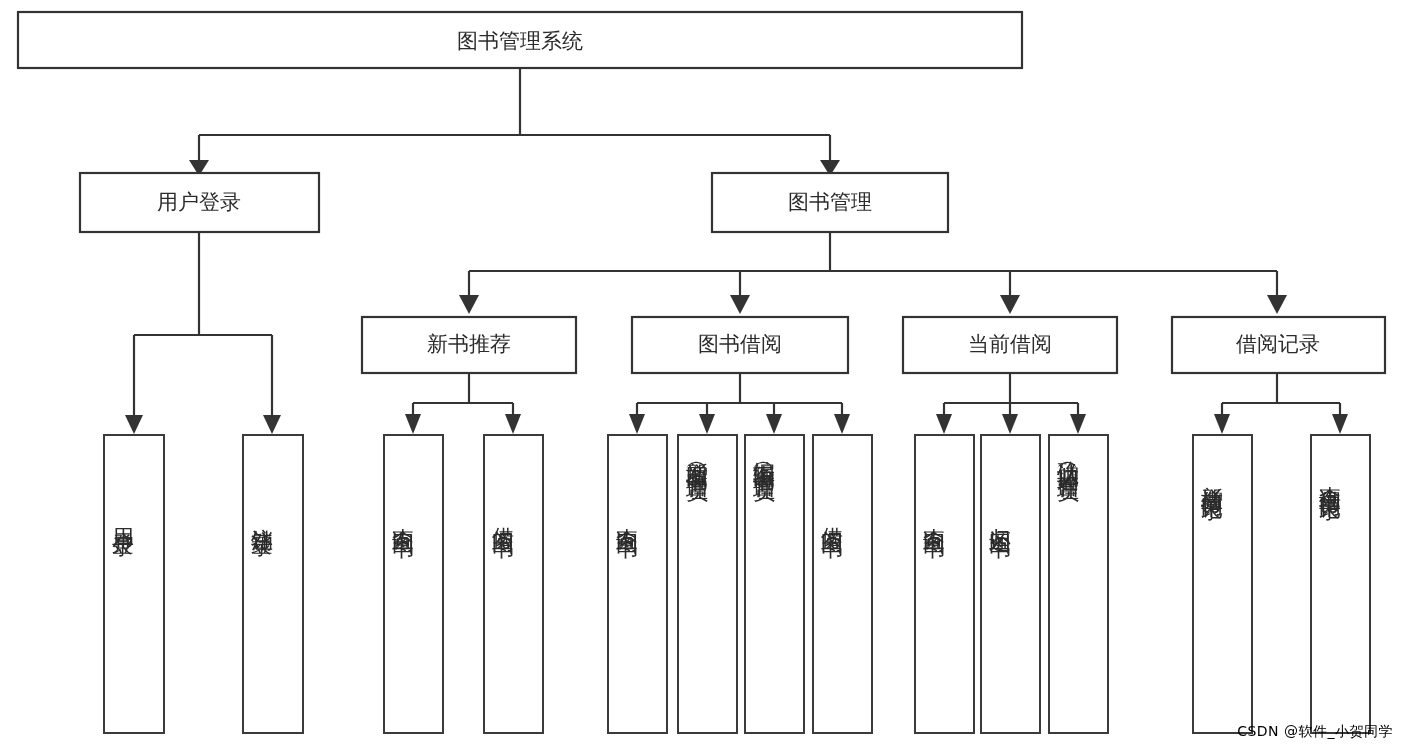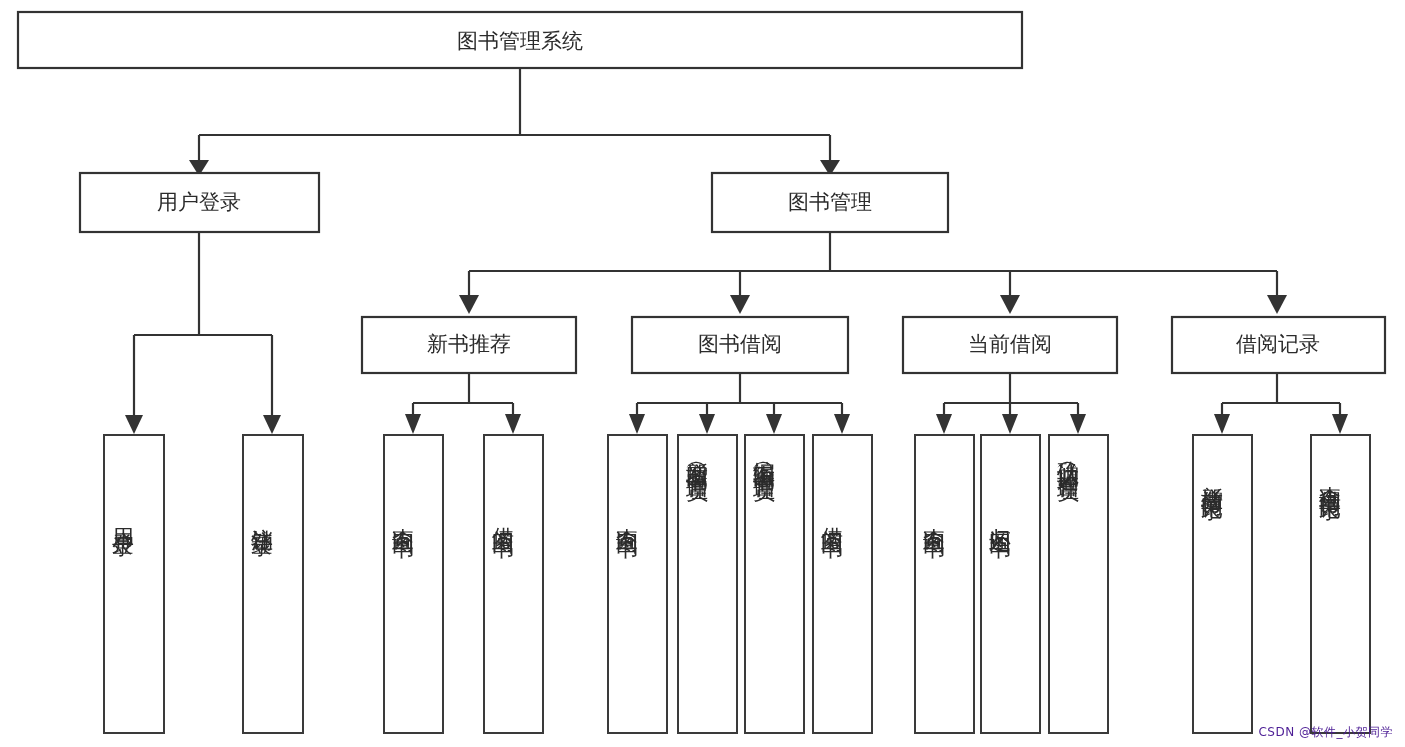--- a/index.html
+++ b/index.html
@@ -66,22 +66,22 @@
     letter-spacing: 3px;
     white-space: nowrap;
     pointer-events: none;
     text-align: start;
   }
   .watermark {
     position: absolute;
     right: 12px;
     bottom: 6px;
     font-family: "DejaVu Sans", "Liberation Sans", sans-serif;
-    font-size: 12px;
-    color: #4c1d95;
+    font-size: 14px;
+    color: #000000;
     white-space: nowrap;
     letter-spacing: 0.5px;
   }
 </style>
 </head>
 <body>
 
 <div id="diagram-root">
 
   <svg id="flow" viewBox="0 0 1405 747">

